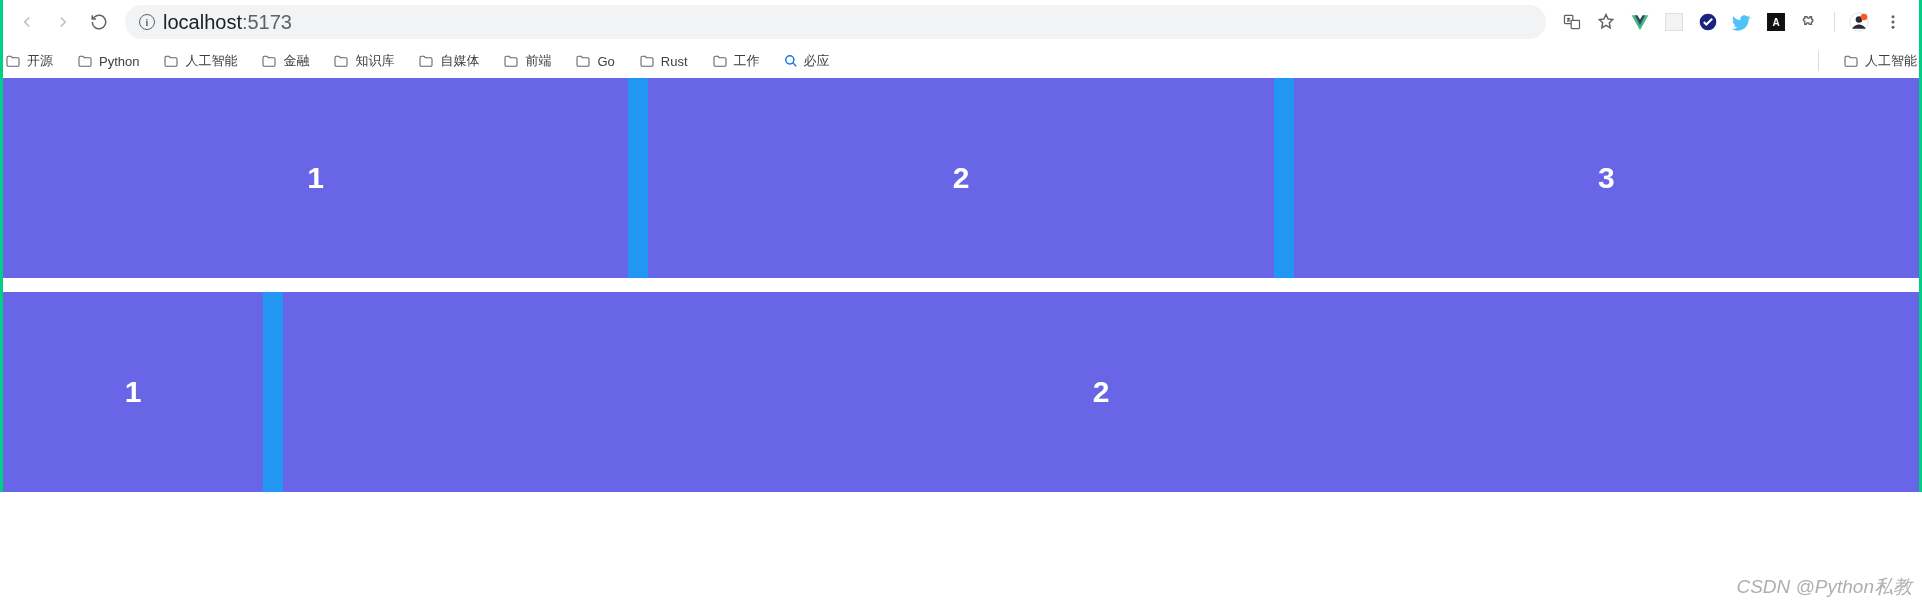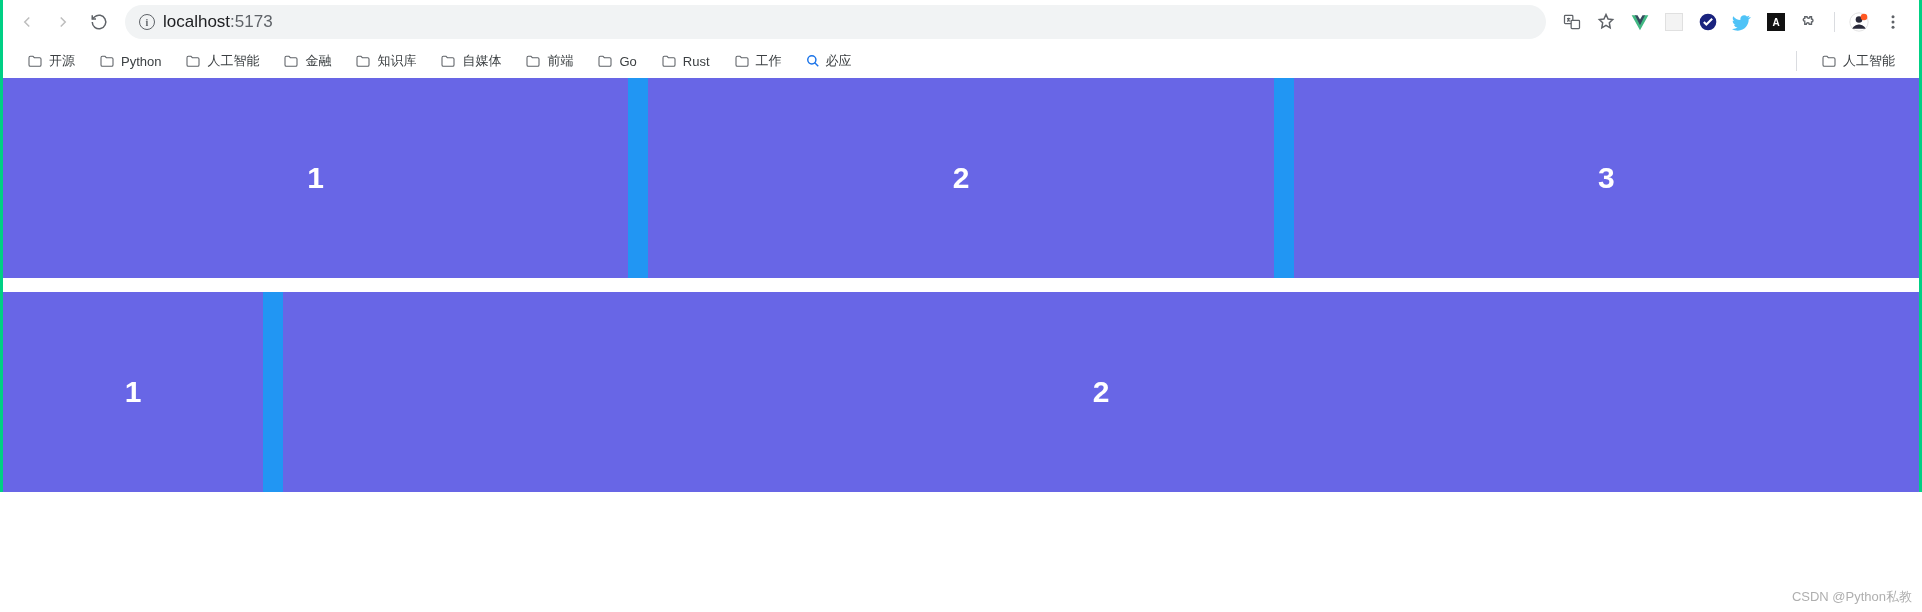--- a/index.html
+++ b/index.html
@@ -2,39 +2,39 @@
 <html><head>
 <meta charset="utf-8">
 <style>
 * { margin: 0; padding: 0; box-sizing: border-box; }
 body { font-family: -apple-system, "Segoe UI", Arial, sans-serif; width: 1922px; background: #fff; border-left: 3px solid #00d084; border-right: 3px solid #00d084; }
 .toolbar { display: flex; align-items: center; height: 44px; padding: 0 10px; gap: 8px; }
 .nav-btn { width: 28px; height: 28px; display: flex; align-items: center; justify-content: center; color: #5f6368; border-radius: 50%; }
 .nav-btn.dim { color: #bdbdbd; }
 .addr { flex: 1; display: flex; align-items: center; height: 34px; background: #f1f3f4; border-radius: 17px; padding: 0 14px; gap: 8px; margin-left: 4px; margin-right: 8px; }
 .info-ico { width: 16px; height: 16px; border: 1.5px solid #5f6368; border-radius: 50%; display: flex; align-items: center; justify-content: center; font-size: 10px; font-weight: bold; color: #5f6368; font-family: serif; }
-.addr-text { font-size: 17px; color: #202124; }
+.addr-text { font-size: 20px; color: #202124; }
 .addr-text .port { color: #5f6368; }
 .right-icons { display: flex; align-items: center; gap: 14px; padding-right: 6px; }
 .ico { width: 20px; height: 20px; display: flex; align-items: center; justify-content: center; color: #5f6368; }
 .sq { width: 18px; height: 18px; }
-.bookmarks { display: flex; align-items: center; height: 34px; padding: 0 24px; gap: 24px; font-size: 13px; color: #3c4043; }
+.bookmarks { display: flex; align-items: center; height: 34px; padding: 0 2px; gap: 24px; font-size: 13px; color: #3c4043; }
 .bm { display: flex; align-items: center; gap: 6px; white-space: nowrap; }
 .fold-ico { width: 16px; height: 14px; }
 .bookmarks .spacer { flex: 1; }
 .vsep { width: 1px; height: 20px; background: #dadce0; }
 .content { padding: 0; }
 .row { display: flex; width: 100%; }
 .row + .row { margin-top: 14px; }
 .cell { background: #6866e6; color: #fff; font-size: 30px; font-weight: 700; display: flex; align-items: center; justify-content: center; height: 200px; }
 .gap { background: #2196f3; width: 20px; }
 .row1 .cell { flex: 1; }
 .row2 .c1 { flex: 0 0 260px; }
 .row2 .c2 { flex: 1; }
-.watermark { position: fixed; right: 10px; bottom: 6px; font-size: 13px; color: rgba(120,120,120,.6); }
+.watermark { position: fixed; right: 10px; bottom: 12px; font-size: 19px; color: rgba(120,120,120,.6); font-style: italic; }
 svg { display: block; }
 </style>
 </head>
 <body>
 
 <div class="toolbar">
   <div class="nav-btn dim">
     <svg width="18" height="18" viewBox="0 0 24 24" fill="none" stroke="currentColor" stroke-width="2">
         <path d="M15 18l-6-6 6-6"></path>
       </svg>

